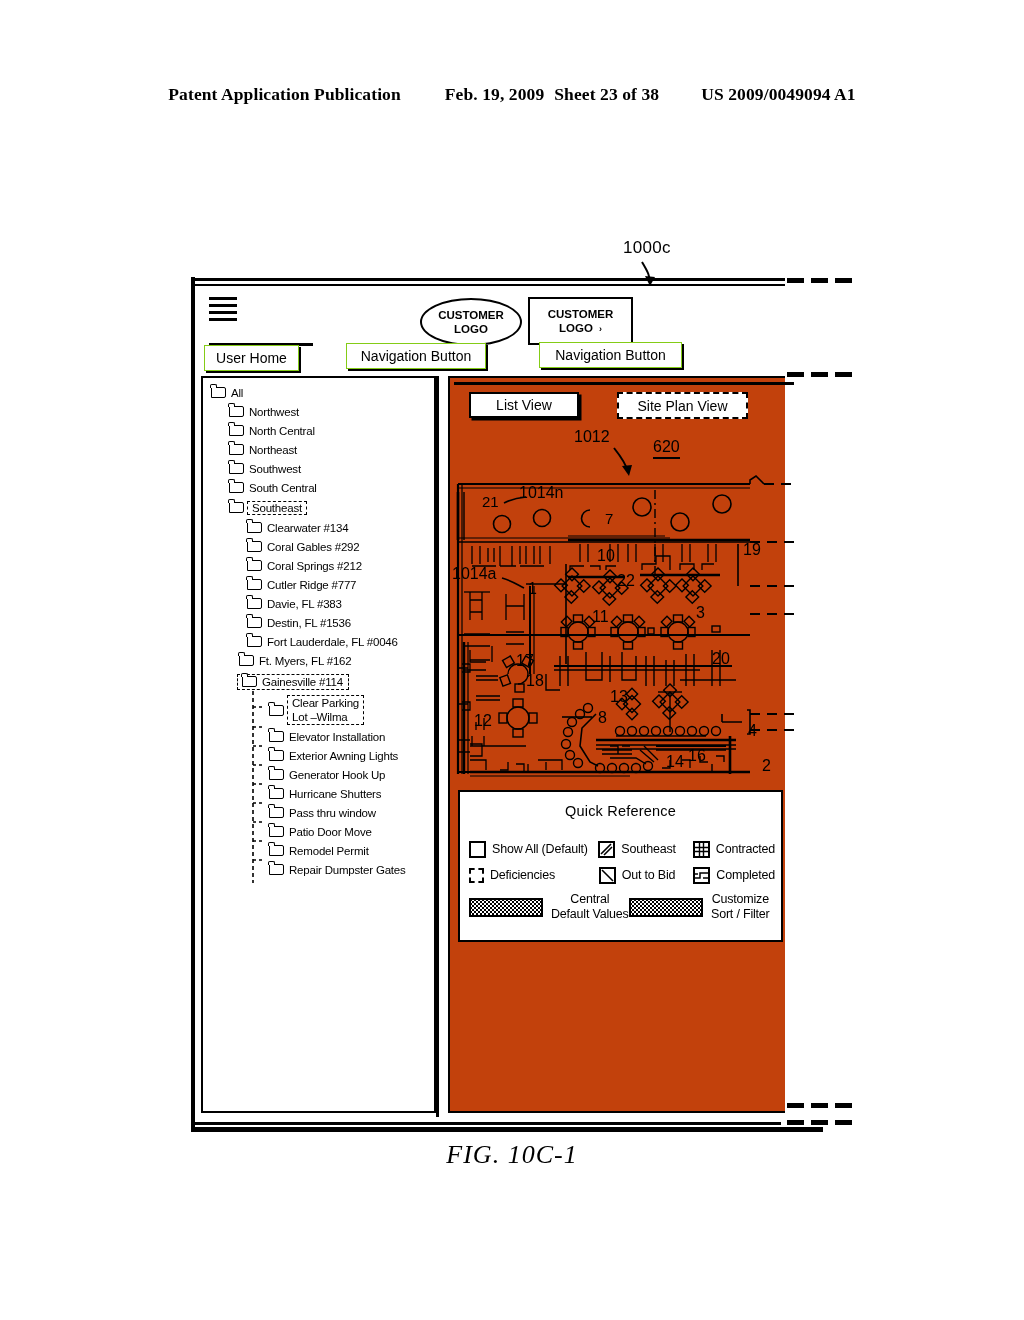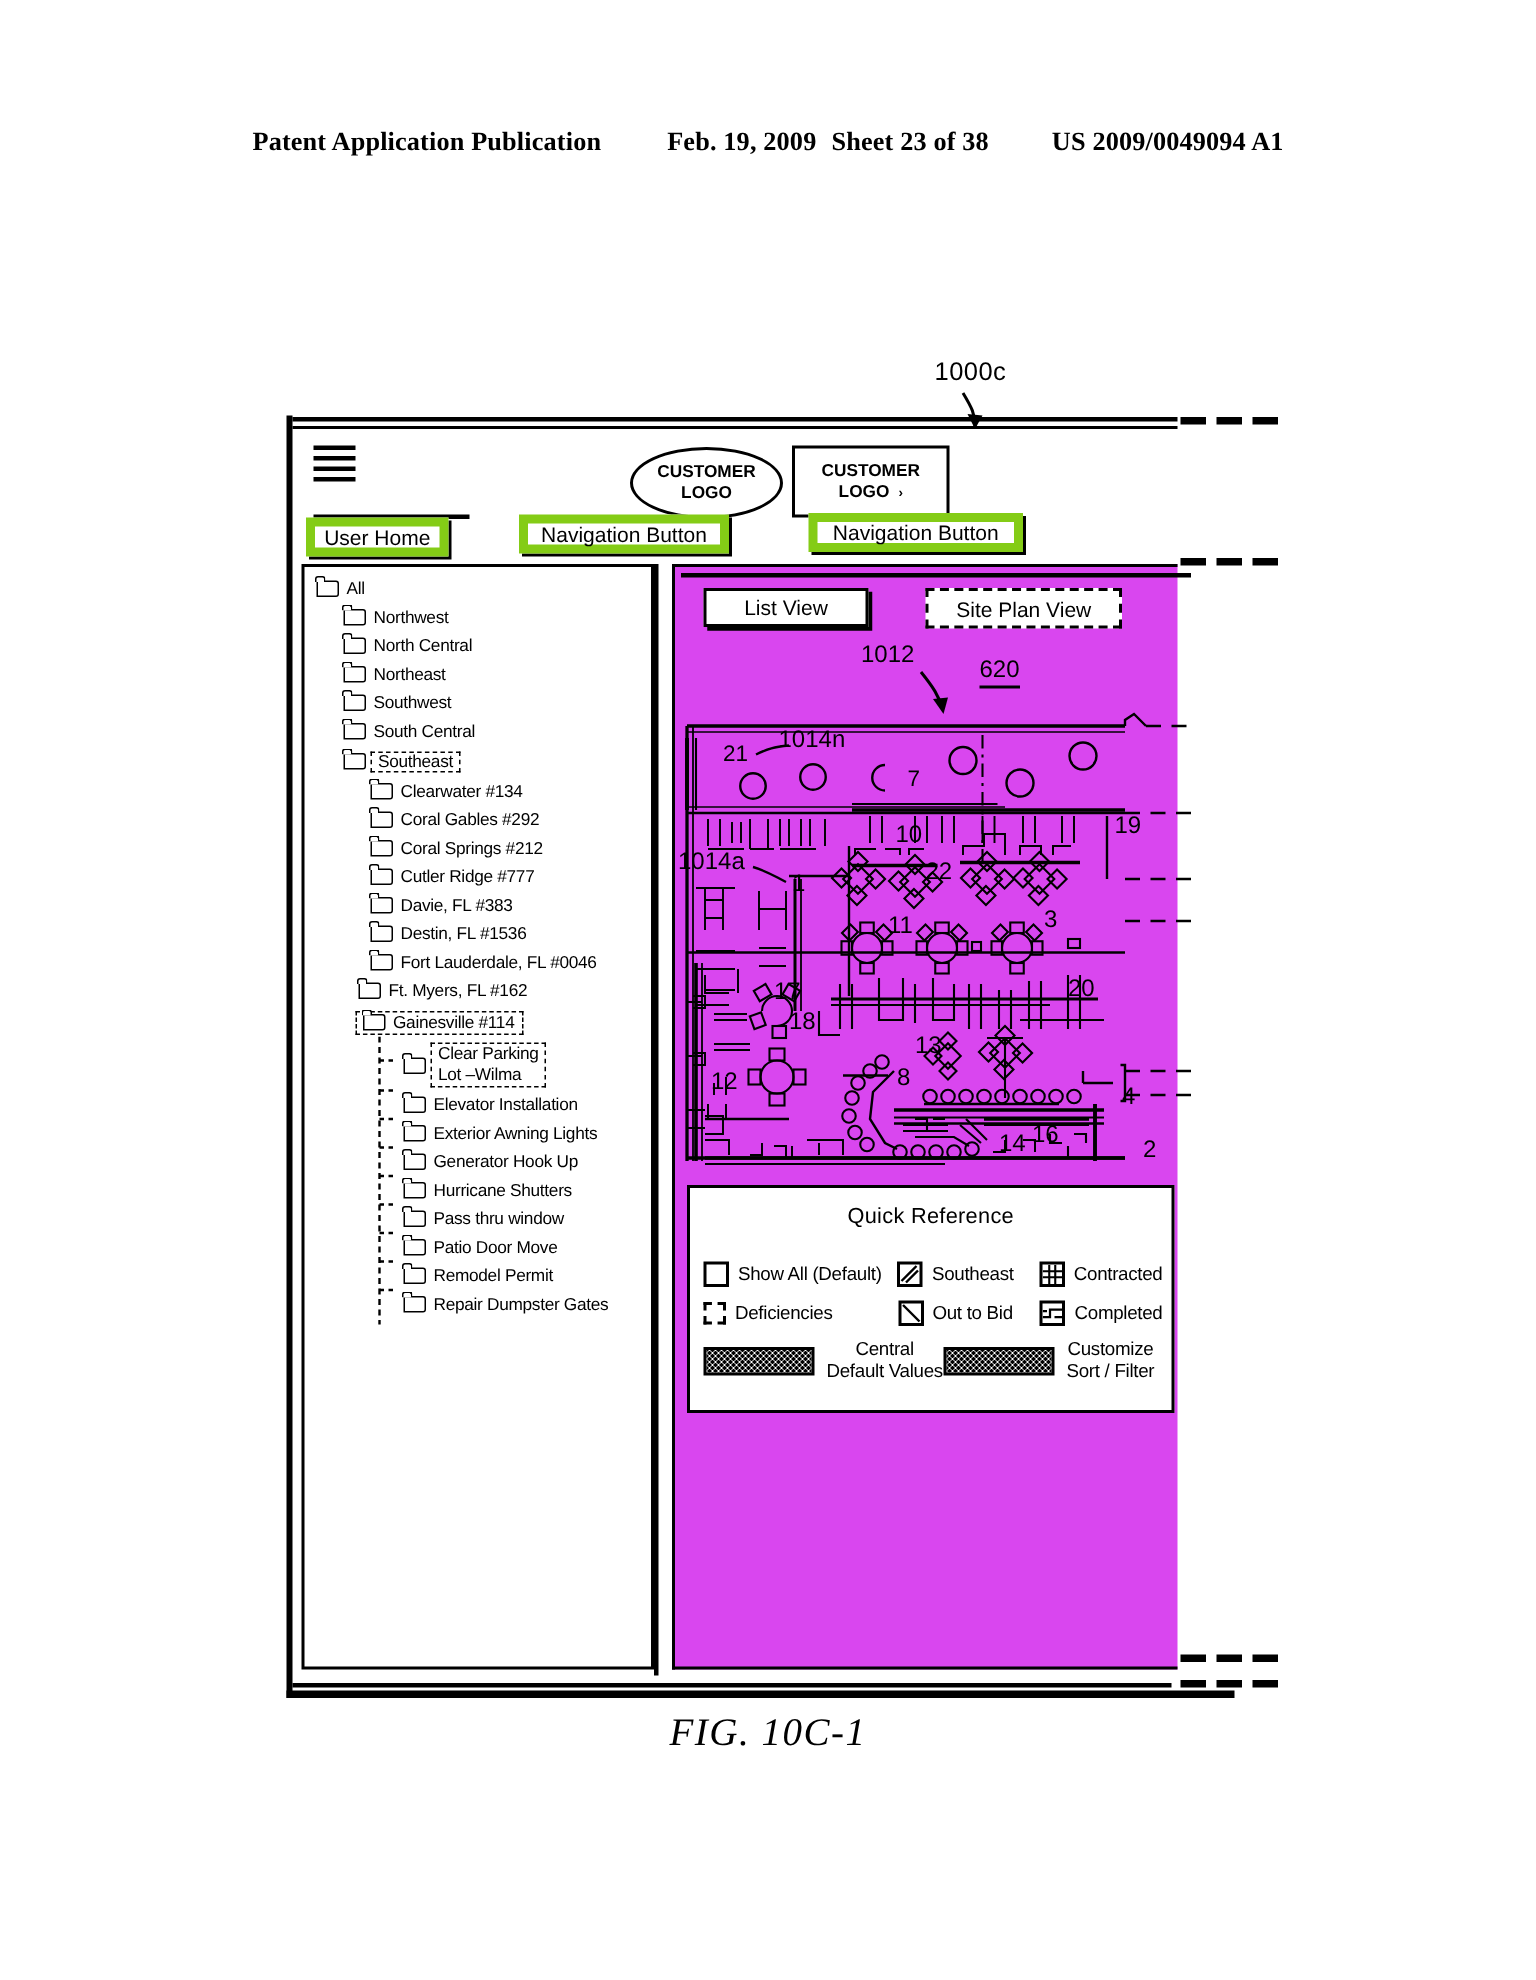--- a/index.html
+++ b/index.html
@@ -72,41 +72,41 @@
     position:absolute;left:327px;top:8px;width:101px;height:44px;
     border:2.5px solid #000;
     display:flex;flex-direction:column;align-items:center;justify-content:center;
     font-family:"Liberation Sans",sans-serif;font-weight:bold;font-size:11.5px;line-height:14px;
   }
   .logo-rect .tick{font-size:9px;}
 
   
   .navrow{position:absolute;left:10px;top:68px;width:610px;height:28px;}
   .btn3d{
-    position:absolute;border:6px solid #84cc16;background:#fff;
+    position:absolute;border:1px solid #84cc16;background:#fff;
     font-family:"Liberation Sans",sans-serif;font-size:14px;
     display:flex;align-items:center;justify-content:center;
     box-shadow:2px 2px 0 #000;
     box-sizing:border-box;height:26px;
   }
   .nav-userhome{left:3px;top:0;width:95px;}
   .nav-b1{left:145px;top:-2px;width:140px;}
   .nav-b2{left:338px;top:-3px;width:143px;}
 
   
   .panel-left{
     position:absolute;left:10px;top:99px;width:235px;height:737px;
     border:2px solid #000;background:#fff;box-sizing:border-box;
   }
   .panel-left:after{
     content:"";position:absolute;right:-5px;top:-2px;width:3px;height:741px;background:#000;
   }
   .panel-right{
     position:absolute;left:257px;top:99px;width:337px;height:737px;
-    border:2px solid #000;border-right:none;background:#d946ef;box-sizing:border-box;
+    border:2px solid #000;border-right:none;background:#c2410c;box-sizing:border-box;
   }
   .panel-right-inner{
     position:absolute;left:4px;top:4px;width:340px;height:3px;background:#000;
   }
 
   
   .tree{position:absolute;left:6px;top:5px;width:228px;
     font-family:"Liberation Sans",sans-serif;}
   .tnode{display:flex;align-items:center;height:19px;position:relative;white-space:nowrap;}
   .tlabel{font-size:11.5px;letter-spacing:-.2px;}

